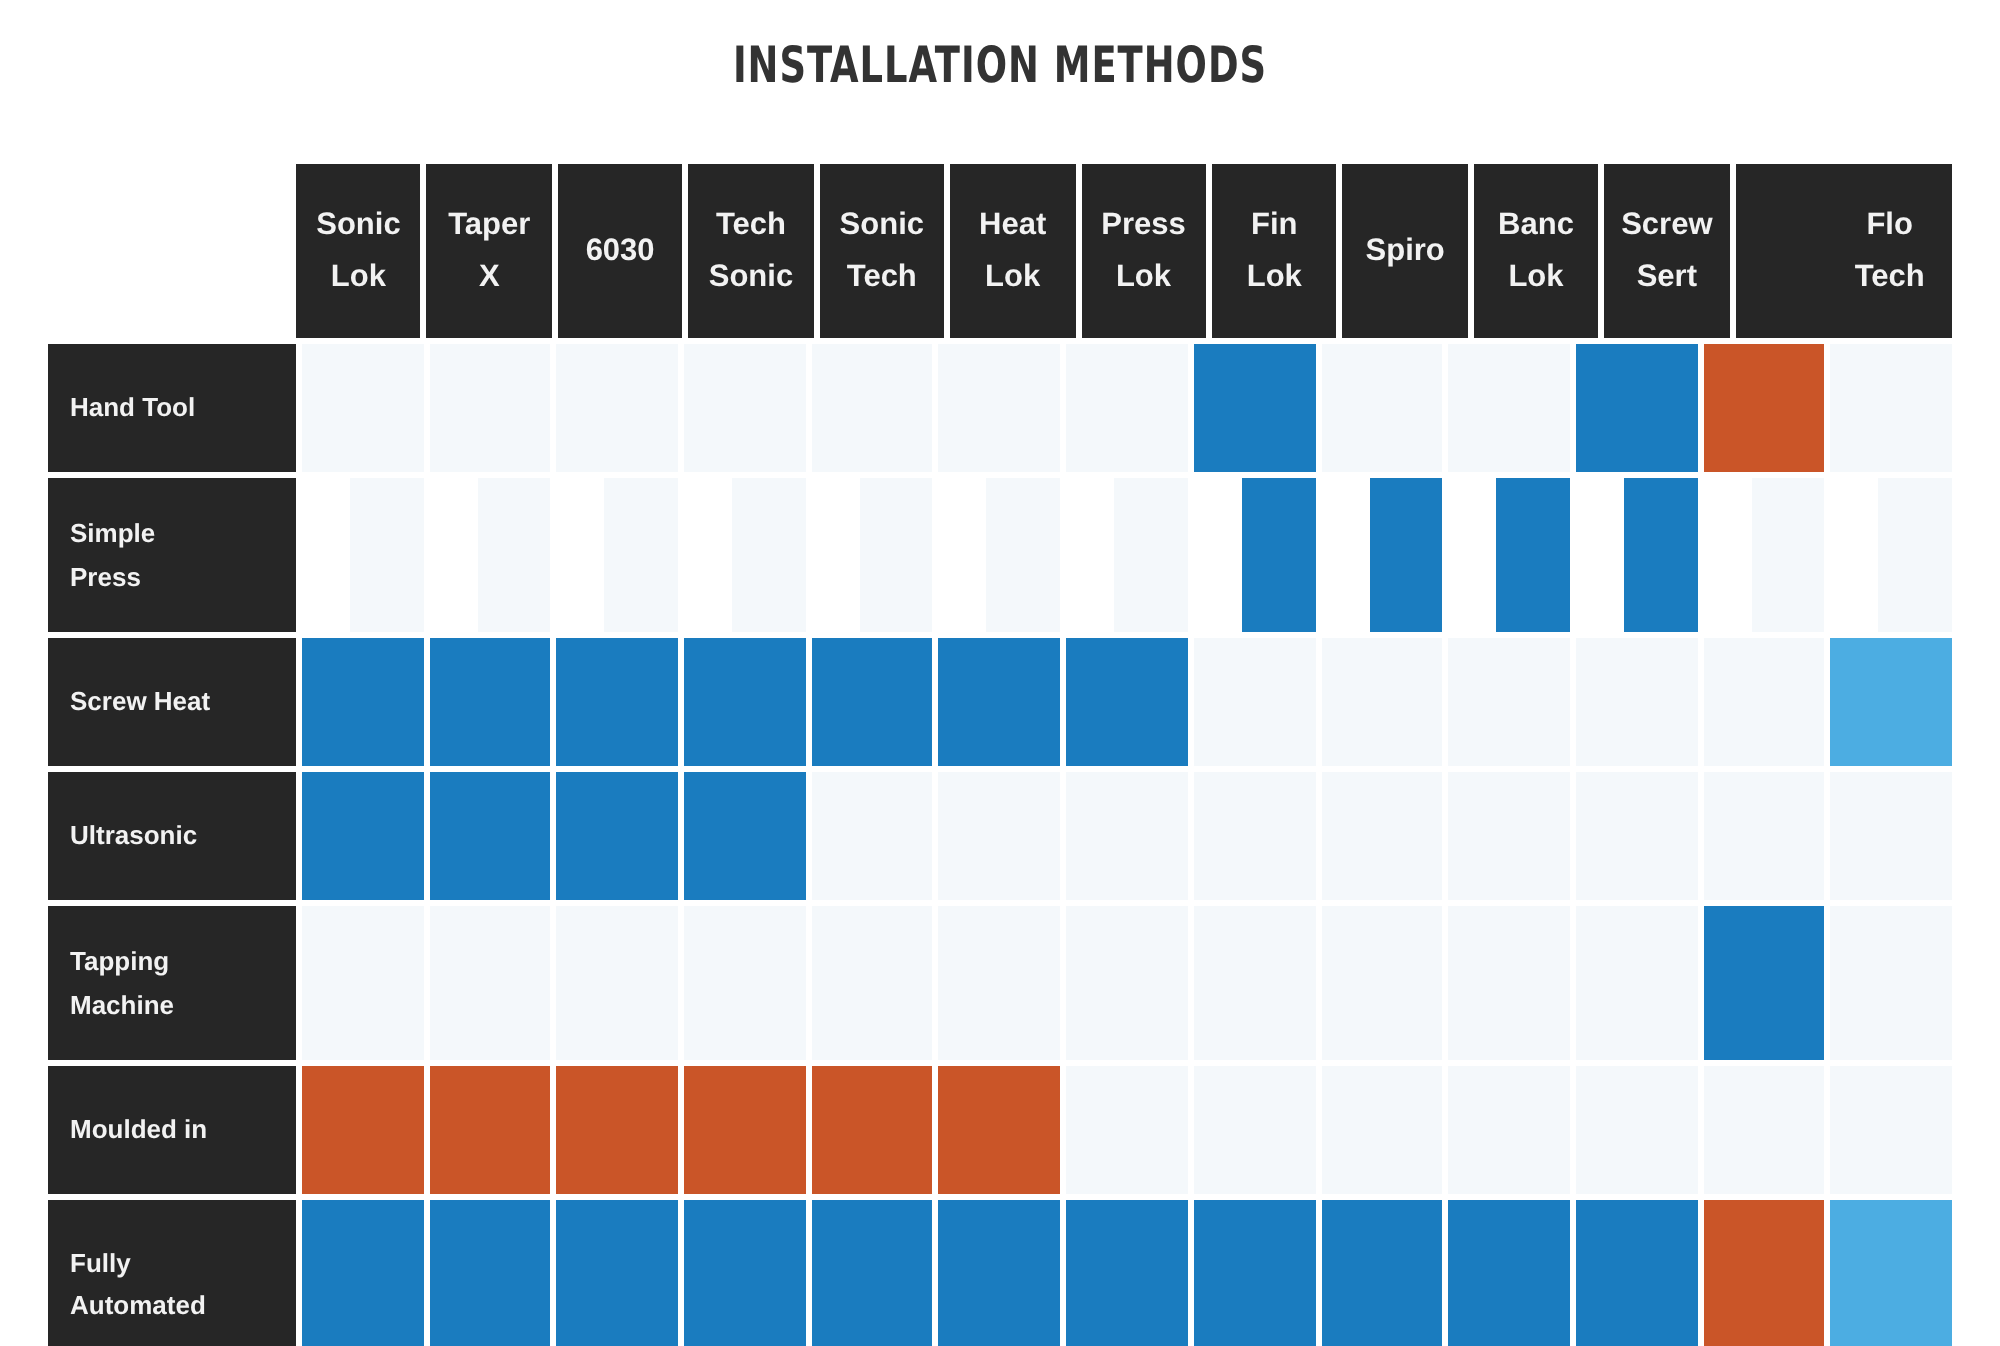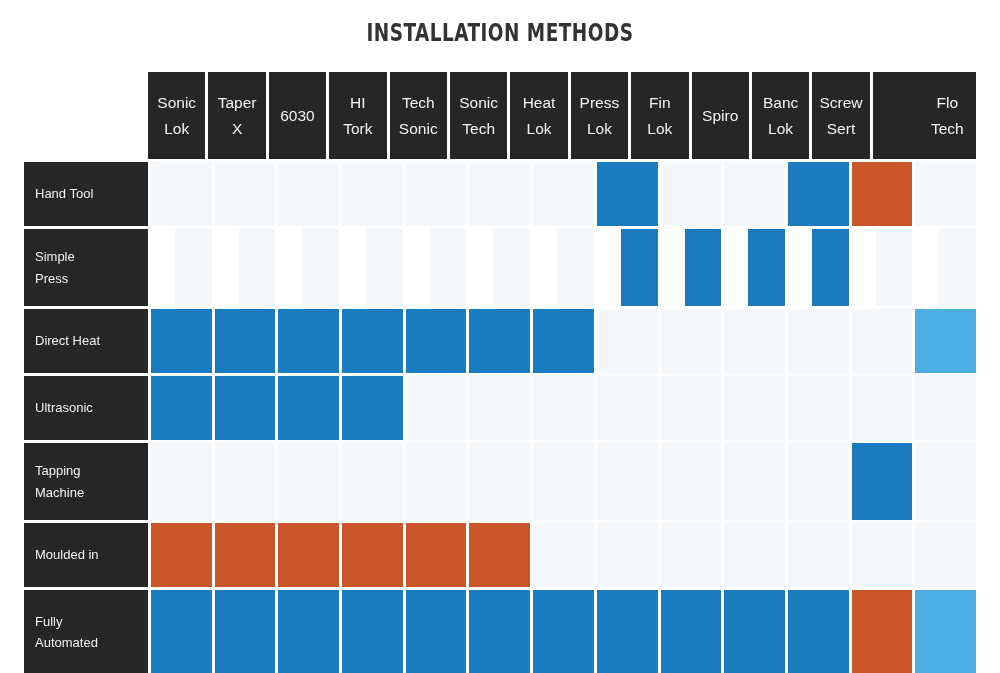--- a/index.html
+++ b/index.html
@@ -29,23 +29,24 @@
     color: #333333;
     text-transform: uppercase;
     transform: scaleX(0.82);
     transform-origin: center center;
   }
 
   
   .matrix {
     position: absolute;
     left: 24px;
-    top: 72px;
+    top: 82px;
     width: 952px;
     height: 592px;
+    font-weight: bold;
   }
 
   .matrix-row {
     display: flex;
     width: 100%;
   }
 
   .corner-spacer {
     width: 124px;
     flex: 0 0 124px;
@@ -131,24 +132,20 @@
         <span>Lok</span>
       </div>
       <div class="col-head">
         <span>Taper</span>
         <span>X</span>
       </div>
       <div class="col-head">
         <span>6030</span>
       </div>
       <div class="col-head">
-        <span>HI</span>
-        <span>Tork</span>
-      </div>
-      <div class="col-head">
         <span>Tech</span>
         <span>Sonic</span>
       </div>
       <div class="col-head">
         <span>Sonic</span>
         <span>Tech</span>
       </div>
       <div class="col-head">
         <span>Heat</span>
         <span>Lok</span>
@@ -209,21 +206,21 @@
       <div class="cell v-empty"></div>
       <div class="cell v-blue"></div>
       <div class="cell v-blue"></div>
       <div class="cell v-blue"></div>
       <div class="cell v-blue"></div>
       <div class="cell v-empty"></div>
       <div class="cell v-empty"></div>
     </div>
     <div class="matrix-row body-row h-3">
       <div class="row-head">
-        <span>Direct Heat</span>
+        <span>Screw Heat</span>
       </div>
       <div class="cell v-blue"></div>
       <div class="cell v-blue"></div>
       <div class="cell v-blue"></div>
       <div class="cell v-blue"></div>
       <div class="cell v-blue"></div>
       <div class="cell v-blue"></div>
       <div class="cell v-blue"></div>
       <div class="cell v-empty"></div>
       <div class="cell v-empty"></div>

